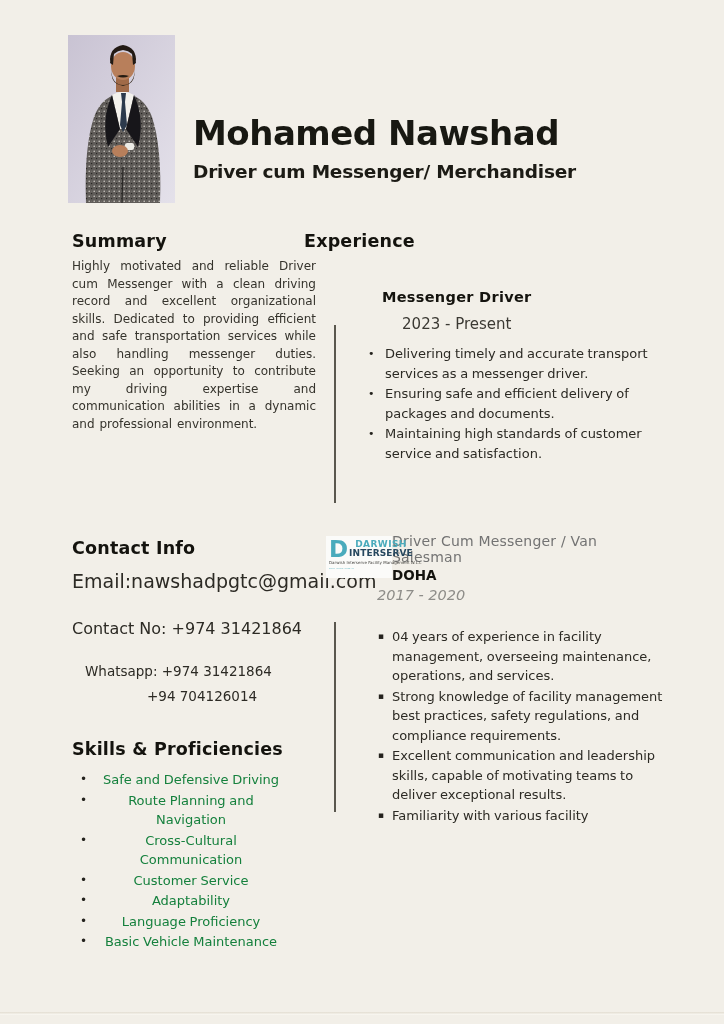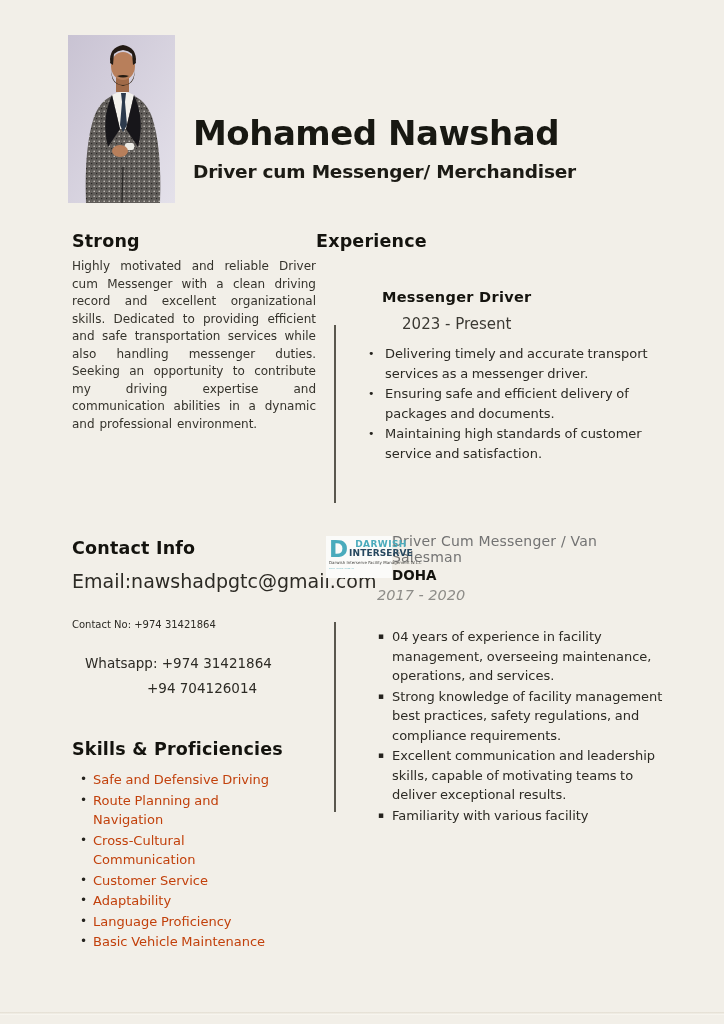--- a/index.html
+++ b/index.html
@@ -24,33 +24,33 @@
   .sec-h{font-size:17.5px;font-weight:bold;color:#14130e;letter-spacing:0.2px;}
 
   
   #summary{left:72px;top:231px;width:244px;}
   #summary p{margin:7px 0 0;font-size:12px;line-height:17.5px;text-align:justify;
     color:#35332c;word-spacing:1px;}
 
   
   #contact{left:72px;top:538px;width:252px;}
   .c-email{margin-top:12px;font-size:19px;color:#2c2a24;}
-  .c-phone{margin-top:27px;font-size:10px;color:#2c2a24;}
+  .c-phone{margin-top:27px;font-size:16px;color:#2c2a24;}
   .c-wa1{margin-top:25px;margin-left:13px;font-size:13.5px;color:#2c2a24;}
   .c-wa2{margin-top:9px;margin-left:75px;font-size:13.5px;color:#2c2a24;}
 
   
   #skills{left:72px;top:739px;width:252px;}
   #skills ul{list-style:none;margin:11px 0 0;padding:0 0 0 8px;}
   #skills li{display:flex;align-items:flex-start;margin-bottom:1px;}
   #skills .blt{flex:0 0 13px;font-size:12px;line-height:19.5px;color:#24221d;}
-  #skills .skill-text{font-size:13px;line-height:19.5px;width:196px;word-spacing:-0.4px;color:#c2410c;}
-
-  
-  #exp-h{left:316px;top:231px;}
+  #skills .skill-text{font-size:13px;line-height:19.5px;width:196px;word-spacing:-0.4px;color:#15803d;text-align:center;}
+
+  
+  #exp-h{left:304px;top:231px;}
   #job1-head{left:382px;top:289px;}
   .job-title{font-size:14.5px;font-weight:bold;letter-spacing:0.3px;color:#14130e;}
   .job-dates{font-size:15px;margin-top:10px;color:#3b3933;text-align:center;}
   .vline{width:2px;background:#5a574e;}
   #vline1{left:334px;top:325px;height:178px;}
   #vline2{left:334px;top:622px;height:190px;}
 
   .blist{list-style:none;margin:0;padding:0;}
   .blist li{display:flex;align-items:flex-start;margin-bottom:1px;}
   .blist .btext{font-size:13px;line-height:19.5px;word-spacing:-0.6px;color:#2c2a24;}
@@ -113,21 +113,21 @@
       <path d="M68,28 Q67,20 64,18 L65,30 Z" fill="#221a14"></path>
     </svg>
   </div>
 
   <div class="abs" id="name-block">
     <div class="name">Mohamed Nawshad</div>
     <div class="subtitle">Driver cum Messenger/ Merchandiser</div>
   </div>
 
   <div class="abs" id="summary">
-    <div class="sec-h">Strong</div>
+    <div class="sec-h">Summary</div>
     <p>Highly motivated and reliable Driver cum Messenger with a clean driving record and excellent organizational skills. Dedicated to providing efficient and safe transportation services while also handling messenger duties. Seeking an opportunity to contribute my driving expertise and communication abilities in a dynamic and professional environment.</p>
   </div>
 
   <div class="abs" id="contact">
     <div class="sec-h">Contact Info</div>
     <div class="c-email">Email:nawshadpgtc@gmail.com</div>
     <div class="c-phone">Contact No: +974 31421864</div>
     <div class="c-wa1">Whatsapp: +974 31421864</div>
     <div class="c-wa2">+94 704126014</div>
   </div>

